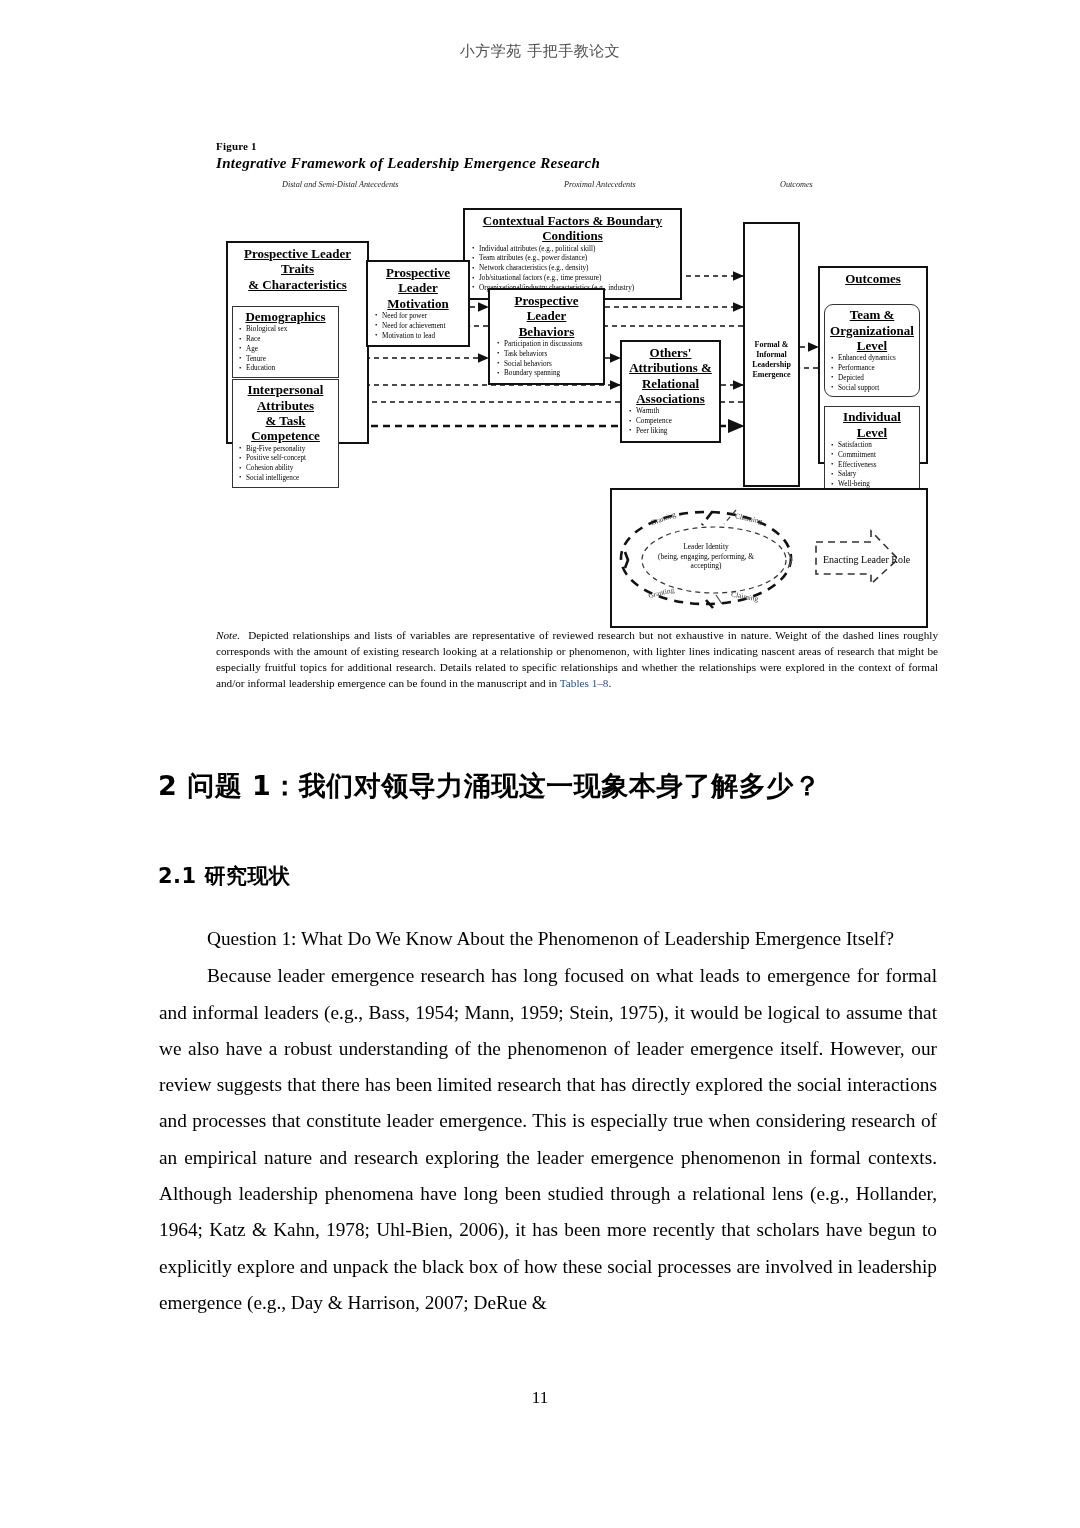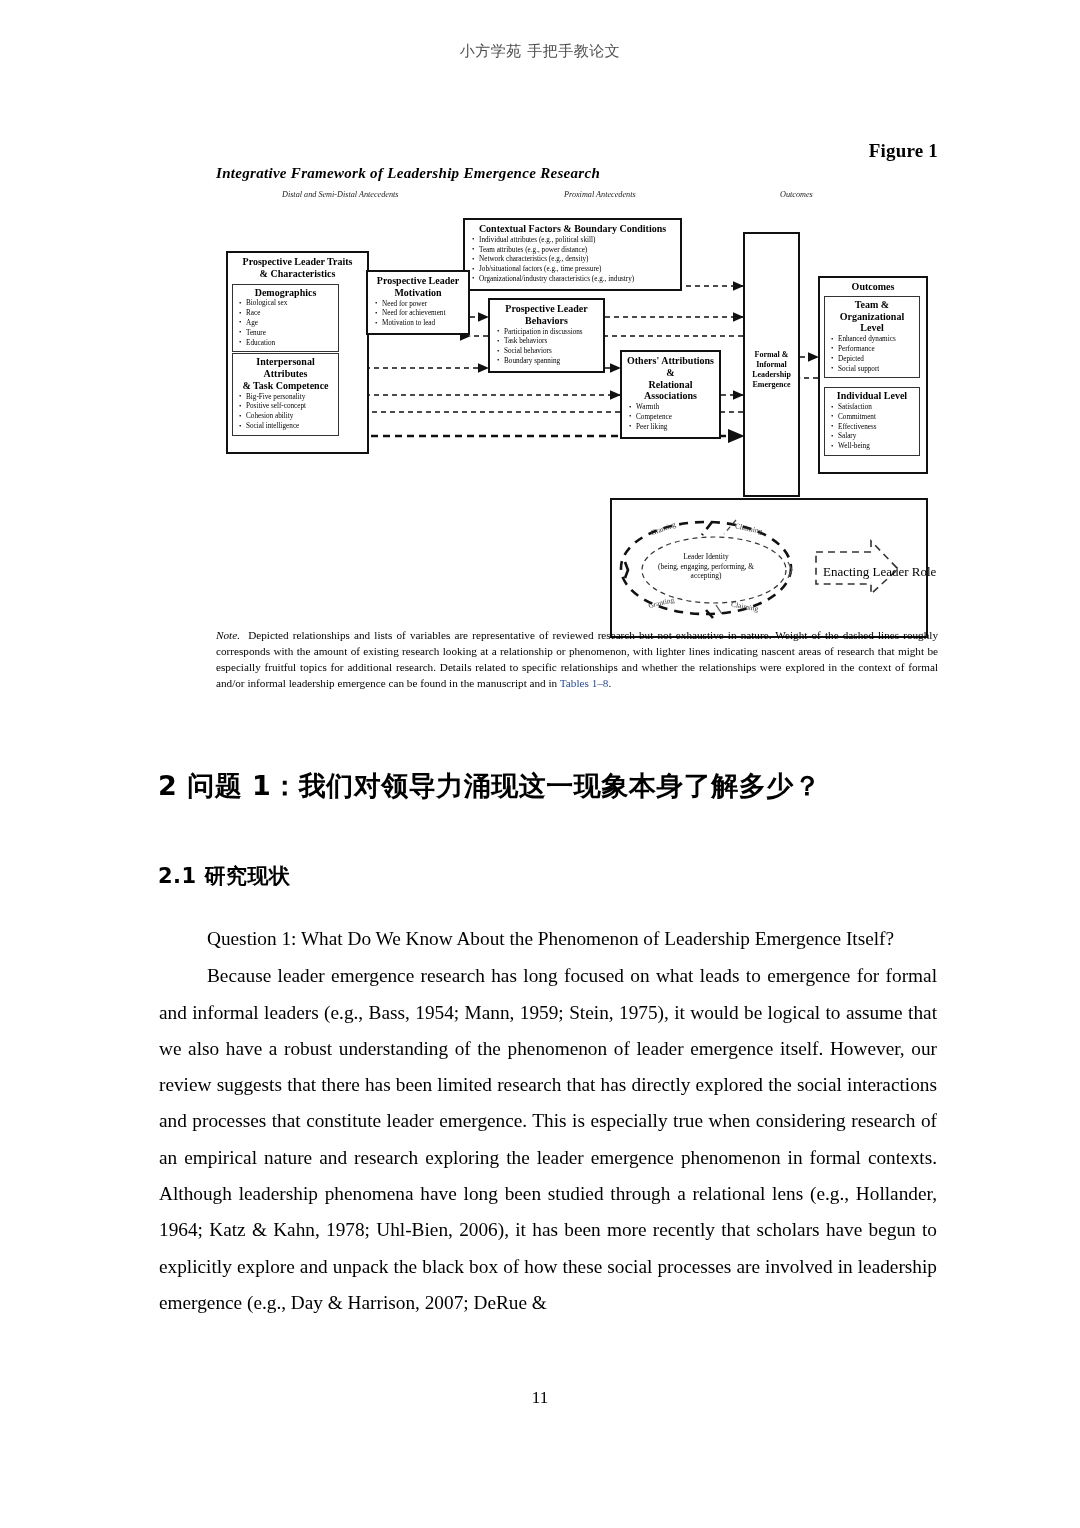--- a/index.html
+++ b/index.html
@@ -28,23 +28,22 @@
 
   
   .figure-block {
     position: absolute;
     left: 216px; top: 140px;
     width: 722px;
   }
   .fig-number {
     font-family: "Liberation Serif", serif;
     font-weight: bold;
-    font-size: 19px;
+    font-size: 11px;
     letter-spacing: .2px;
-    text-align: right;
   }
   .fig-title {
     font-family: "Liberation Serif", serif;
     font-style: italic;
     font-weight: bold;
     font-size: 15px;
     margin-top: 3px;
     letter-spacing: .3px;
   }
 
@@ -74,23 +73,24 @@
     padding: 3px 4px 4px 4px;
   }
   .dbox.inner {
     border: 1.1px solid #333;
     position: relative;
     padding: 2px 3px 3px 3px;
   }
   .dbox-title {
     text-align: center;
     font-weight: bold;
-    font-size: 10px;
+    font-size: 13px;
     line-height: 1.18;
     margin-bottom: 1px;
+    text-decoration: underline;
   }
   .dlist {
     margin: 0; padding: 0 0 0 10px;
     list-style: none;
     font-size: 7.2px;
     line-height: 1.36;
   }
   .dlist li {
     position: relative;
     white-space: nowrap;
@@ -117,21 +117,21 @@
     line-height: 1.3;
   }
   .rot-label {
     position: absolute;
     font-size: 7.4px;
     color: #333;
     white-space: nowrap;
   }
   .arrow-label {
     position: absolute;
-    font-size: 13px;
+    font-size: 10px;
     white-space: nowrap;
   }
 
   
   .fig-note {
     position: absolute;
     left: 216px; top: 628px;
     width: 722px;
     font-size: 11.2px;
     line-height: 1.42;
@@ -247,21 +247,21 @@
         <li>Job/situational factors (e.g., time pressure)</li>
         <li>Organizational/industry characteristics (e.g., industry)</li>
       </ul>
     </div>
 
     <div class="dbox" style="left:10px; top:61px; width:143px; height:203px;">
       <div class="dbox-title">
         <span>Prospective Leader Traits</span><br>
         <span>&amp; Characteristics</span>
       </div>
-      <div class="dbox inner" style="position:relative; left:0; top:0; margin-top:4px; width:107px;">
+      <div class="dbox inner" style="position:relative; left:0; top:0; margin-top:14px; width:107px;">
         <div class="dbox-title">Demographics</div>
         <ul class="dlist">
           <li>Biological sex</li>
           <li>Race</li>
           <li>Age</li>
           <li>Tenure</li>
           <li>Education</li>
         </ul>
       </div>
       <div class="dbox inner" style="position:relative; left:0; top:0; margin-top:1px; width:107px;">
@@ -318,21 +318,21 @@
     <div class="dbox" style="left:527px; top:42px; width:57px; height:265px;"></div>
     <div class="centerlabel" style="left:527px; top:160px; width:57px;">
       <span>Formal &amp;</span><br>
       <span>Informal</span><br>
       <span>Leadership</span><br>
       <span>Emergence</span>
     </div>
 
     <div class="dbox" style="left:602px; top:86px; width:110px; height:198px;">
       <div class="dbox-title">Outcomes</div>
-      <div class="dbox inner" style="position:relative; margin-top:3px; width:96px;">
+      <div class="dbox inner" style="position:relative; margin-top:18px; width:96px;border-radius:9px;">
         <div class="dbox-title">
           <span>Team &amp;</span><br>
           <span>Organizational Level</span>
         </div>
         <ul class="dlist">
           <li>Enhanced dynamics</li>
           <li>Performance</li>
           <li>Depicted</li>
           <li>Social support</li>
         </ul>

